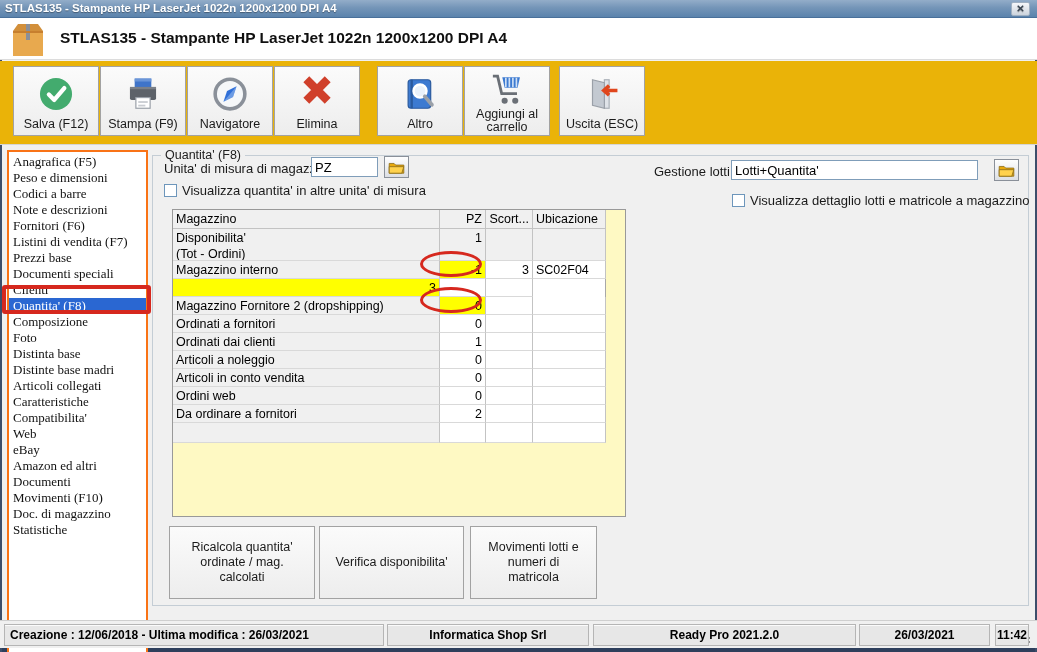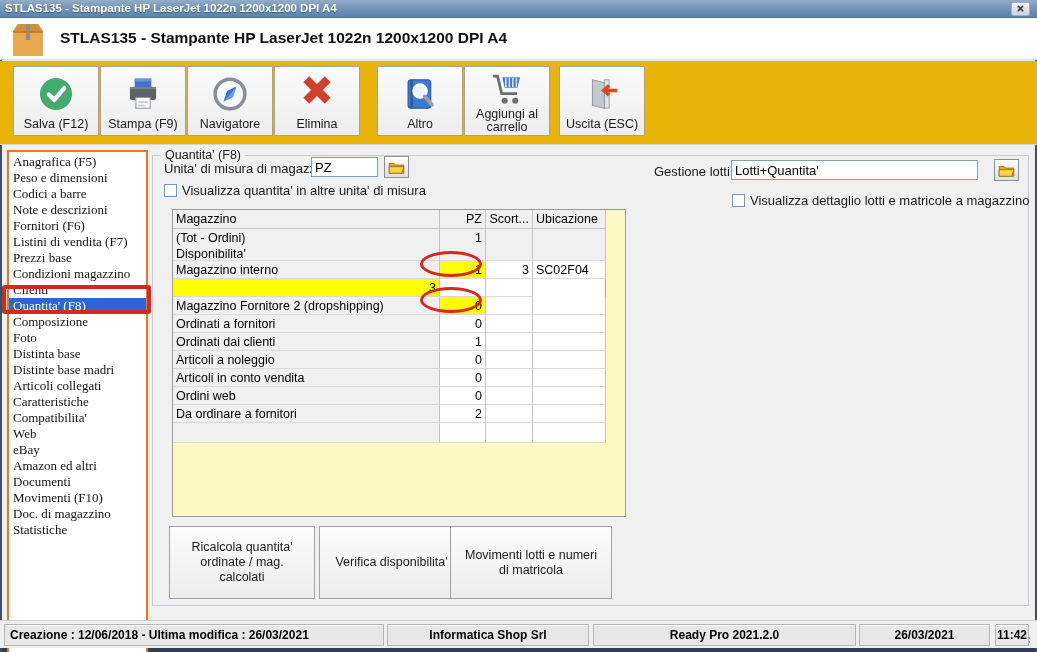--- a/index.html
+++ b/index.html
@@ -184,21 +184,21 @@
     </div>
 
   <div class="sidebar">
       <div class="sb-item">Anagrafica (F5)</div>
       <div class="sb-item">Peso e dimensioni</div>
       <div class="sb-item">Codici a barre</div>
       <div class="sb-item">Note e descrizioni</div>
       <div class="sb-item">Fornitori (F6)</div>
       <div class="sb-item">Listini di vendita (F7)</div>
       <div class="sb-item">Prezzi base</div>
-      <div class="sb-item">Condizioni magazzino</div>
+      <div class="sb-item">Documenti speciali</div>
       <div class="sb-item">Clienti</div>
       <div class="sb-item selected">Quantita' (F8)</div>
       <div class="sb-item">Composizione</div>
       <div class="sb-item">Foto</div>
       <div class="sb-item">Distinta base</div>
       <div class="sb-item">Distinte base madri</div>
       <div class="sb-item">Articoli collegati</div>
       <div class="sb-item">Caratteristiche</div>
       <div class="sb-item">Compatibilita'</div>
       <div class="sb-item">Web</div>
@@ -242,22 +242,22 @@
     <div class="table-wrap">
       <div class="grid">
           <div class="trow thead">
             <div class="c mag">Magazzino</div>
             <div class="c pz">PZ</div>
             <div class="c sc">Scort...</div>
             <div class="c ub">Ubicazione</div>
           </div>
           <div class="trow summary">
             <div class="c mag">
+              <div>Disponibilita'</div>
               <div> (Tot - Ordini)</div>
-              <div>Disponibilita'</div>
             </div>
             <div class="c pz">1</div>
             <div class="c sc"></div>
             <div class="c ub"></div>
           </div>
           <div class="trow">
             <div class="c mag">
               <div>Magazzino interno</div>
             </div>
             <div class="c pz yellow">-1</div>
@@ -330,21 +330,21 @@
               <div></div>
             </div>
             <div class="c pz"></div>
             <div class="c sc"></div>
             <div class="c ub"></div>
           </div>
         </div>
     </div>
   <div class="act-btn" style="left: 16px; width: 146px;">Ricalcola quantita' ordinate / mag. calcolati</div>
       <div class="act-btn" style="left: 166px; width: 145px; text-align: right;">Verifica disponibilita'</div>
-      <div class="act-btn" style="left: 297px; width: 162px;">Movimenti lotti e numeri di matricola</div>
+      <div class="act-btn" style="left: 317px; width: 127px;">Movimenti lotti e numeri di matricola</div>
     </div>
 
   <div class="statusbar">
     <div class="grip"></div>
   <div class="sb-panel left" style="left: 4px; width: 380px;">Creazione : 12/06/2018 - Ultima modifica : 26/03/2021</div>
       <div class="sb-panel" style="left: 387px; width: 202px;">Informatica Shop Srl</div>
       <div class="sb-panel" style="left: 593px; width: 263px;">Ready Pro 2021.2.0</div>
       <div class="sb-panel" style="left: 859px; width: 131px;">26/03/2021</div>
       <div class="sb-panel" style="left: 995px; width: 34px;">11:42</div>
     </div>

